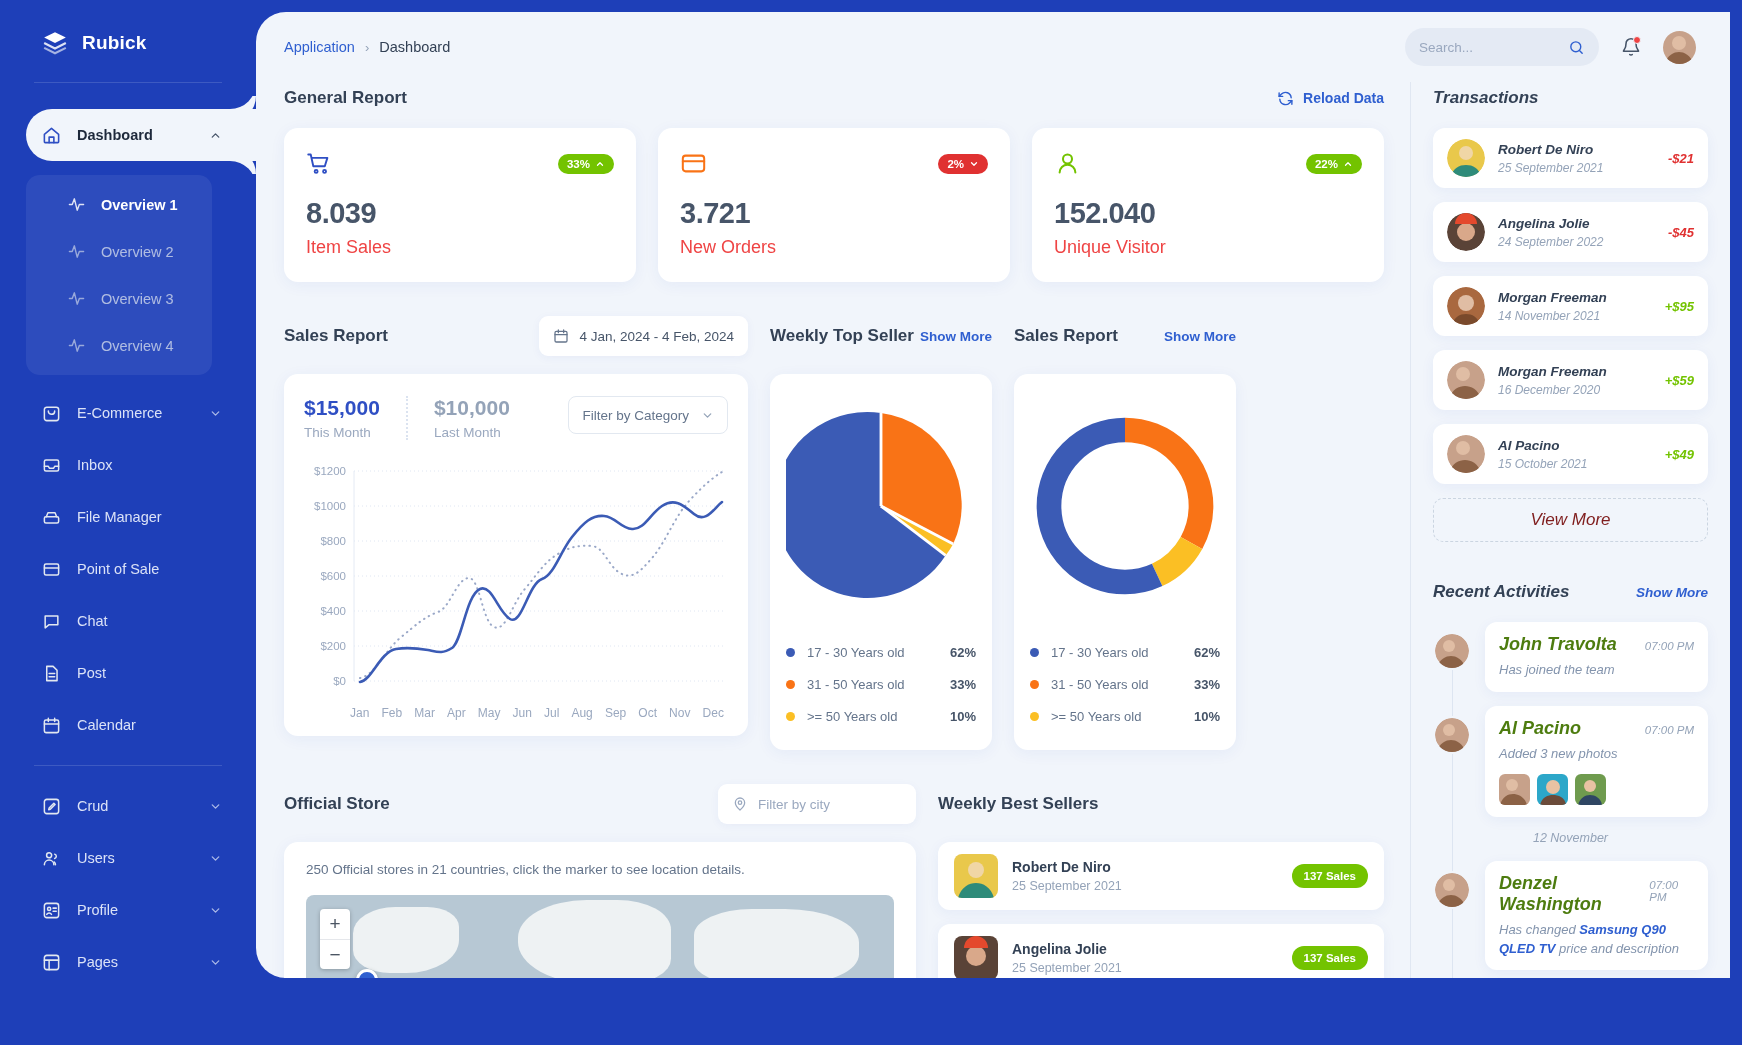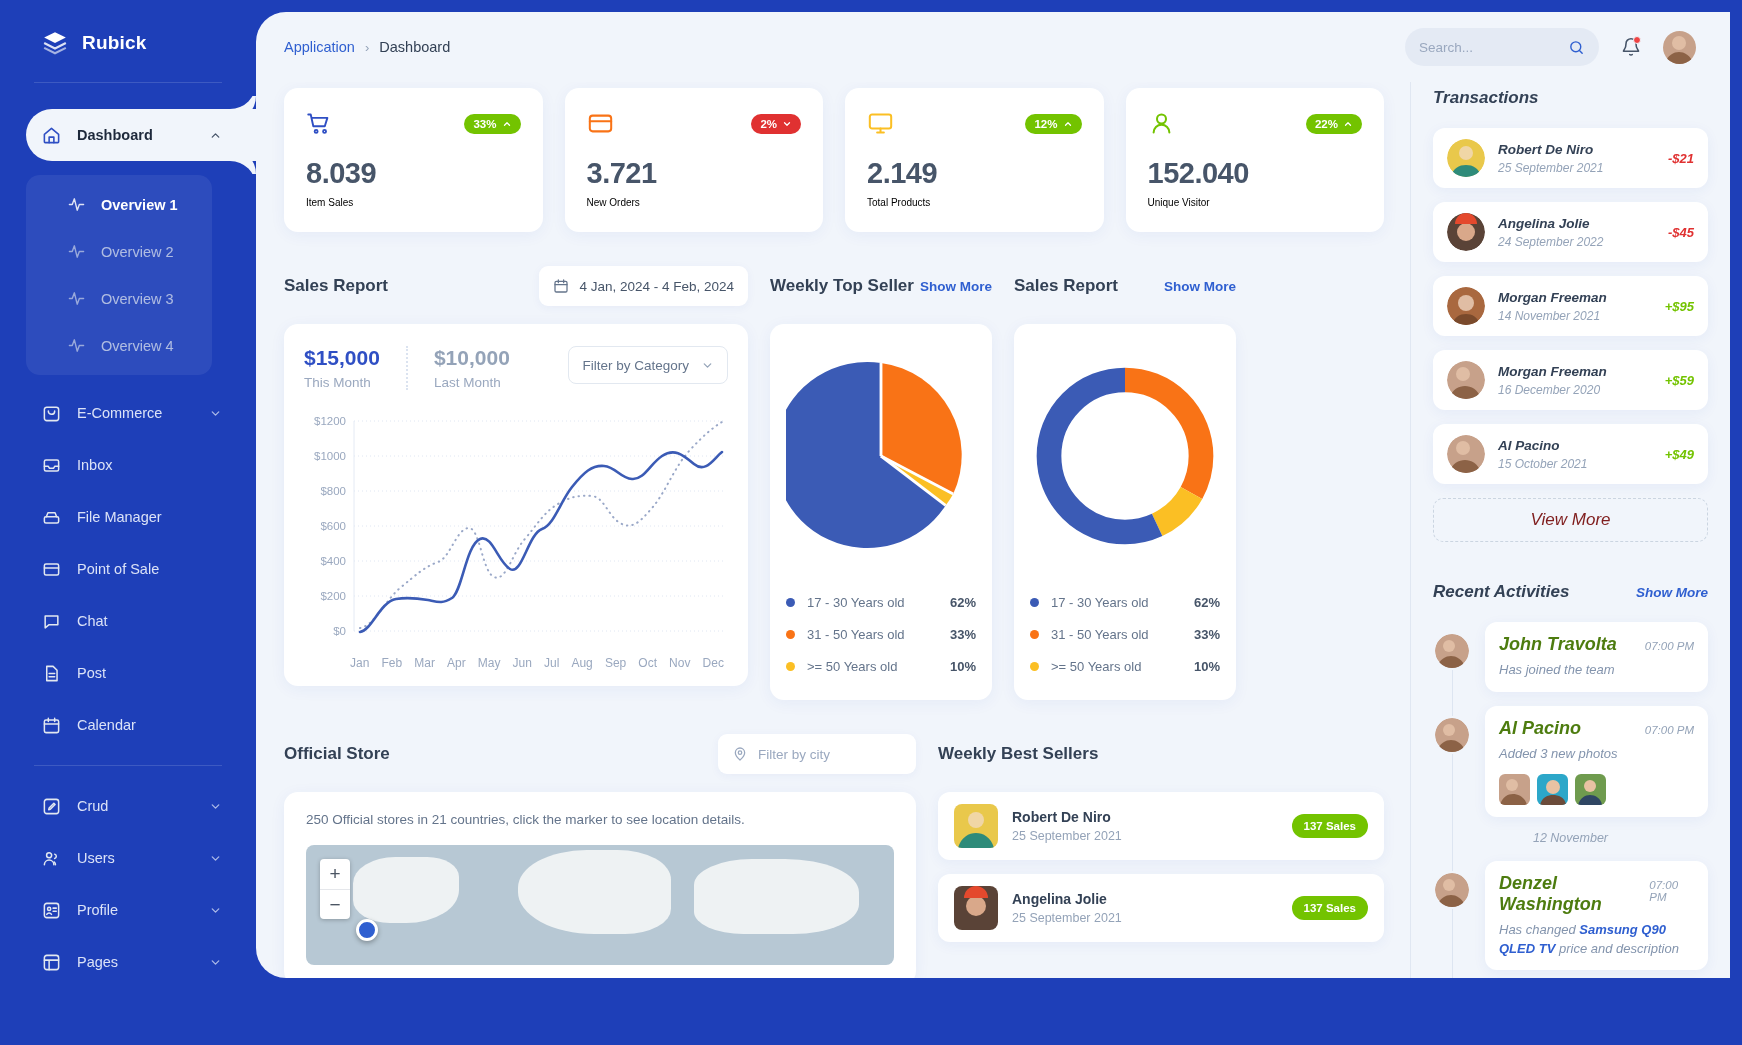--- a/index.html
+++ b/index.html
@@ -92,21 +92,21 @@
   .stat::after {
     content: ''; position: absolute; left: 12px; right: 12px; bottom: -7px; height: 10px;
     background: #fff; opacity: .55; border-radius: 0 0 14px 14px; z-index: -1;
   }
   .stat-top { display: flex; align-items: center; }
   .badge { margin-left: auto; display: inline-flex; align-items: center; gap: 5px;
            color: #fff; font-size: 11.5px; font-weight: 700; border-radius: 12px; padding: 4px 9px; }
   .badge.up { background: #73c300; }
   .badge.down { background: #e03131; }
   .stat-val { font-size: 29px; font-weight: 700; color: #475569; margin-top: 20px; letter-spacing: -.5px; }
-  .stat-lab { font-size: 10px; color: #000000; margin-top: 7px; }
+  .stat-lab { font-size: 18px; color: #ef4444; margin-top: 7px; }
 
   
   .reports { display: flex; gap: 22px; margin-top: 34px; align-items: flex-start; }
   .col-sales { flex: 0 0 464px; }
   .col-pie { flex: 0 0 222px; }
   .col-pie2 { flex: 0 0 222px; }
   .rowhead { display: flex; align-items: center; height: 40px; margin-bottom: 18px; }
   .daterange {
     margin-left: auto; background: #fff; border-radius: 9px; height: 40px;
     display: flex; align-items: center; gap: 10px; padding: 0 14px;
@@ -443,20 +443,34 @@
             <path d="M2 33c2-9 9-12 14-12s12 3 14 12z" fill="#8c6246"></path>
           </svg>
         </div>
       </div>
     </header>
 
     <div class="body">
 
       <main class="content">
 
+        <div class="sec-head">
+          <h2 class="sec-title">General Report</h2>
+          <div class="reload">
+            <span>
+              <svg width="17" height="17" viewBox="0 0 24 24" fill="none" stroke="#2f5fd0" stroke-width="2" stroke-linecap="round" stroke-linejoin="round">
+                <path d="M20 11a8 8 0 0 0-13.7-5.2L3 9"></path>
+                  <path d="M3 4v5h5"></path>
+                <path d="M4 13a8 8 0 0 0 13.7 5.2L21 15"></path>
+                  <path d="M21 20v-5h-5"></path>
+              </svg>
+            </span>
+            <span>Reload Data</span>
+          </div>
+        </div>
 
         <section class="stats">
           <div class="stat">
             <div class="stat-top">
               <span>
                 <svg width="27" height="27" viewBox="0 0 24 24" fill="none" stroke="#2f4fc4" stroke-width="1.7" stroke-linecap="round" stroke-linejoin="round">
                   <path d="M2 4h2.2l2.3 10.5h10.2L19 7H5.2"></path>
                     <circle cx="9" cy="19" r="1.3"></circle>
                     <circle cx="16.5" cy="19" r="1.3"></circle>
                 </svg>
@@ -484,38 +498,20 @@
                 <span>2%</span>
                 <svg width="10" height="10" viewBox="0 0 24 24" fill="none" stroke="#fff" stroke-width="3" stroke-linecap="round" stroke-linejoin="round">
                     <polyline points="6 9 12 15 18 9"></polyline>
                   </svg>
               </span>
             </div>
             <div class="stat-val">3.721</div>
             <div class="stat-lab">New Orders</div>
           </div>
 
-          <div class="stat">
-            <div class="stat-top">
-              <span>
-                <svg width="27" height="27" viewBox="0 0 24 24" fill="none" stroke="#fbbf24" stroke-width="1.8" stroke-linecap="round" stroke-linejoin="round">
-                    <rect x="2.5" y="4" width="19" height="12.5" rx="2"></rect>
-                    <path d="M9 20h6M12 16.5V20"></path>
-                  </svg>
-              </span>
-              <span class="badge up">
-                <span>12%</span>
-                <svg width="10" height="10" viewBox="0 0 24 24" fill="none" stroke="#fff" stroke-width="3" stroke-linecap="round" stroke-linejoin="round">
-                    <polyline points="18 15 12 9 6 15"></polyline>
-                  </svg>
-              </span>
-            </div>
-            <div class="stat-val">2.149</div>
-            <div class="stat-lab">Total Products</div>
-          </div>
 
           <div class="stat">
             <div class="stat-top">
               <span>
                 <svg width="27" height="27" viewBox="0 0 24 24" fill="none" stroke="#73c300" stroke-width="1.8" stroke-linecap="round" stroke-linejoin="round">
                     <circle cx="12" cy="8" r="4"></circle>
                     <path d="M5 20a7 7 0 0 1 14 0"></path>
                   </svg>
               </span>
               <span class="badge up">

